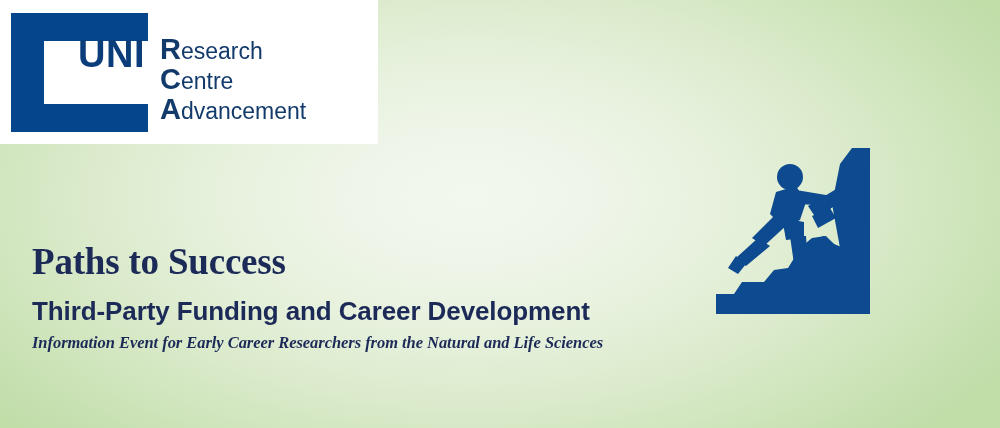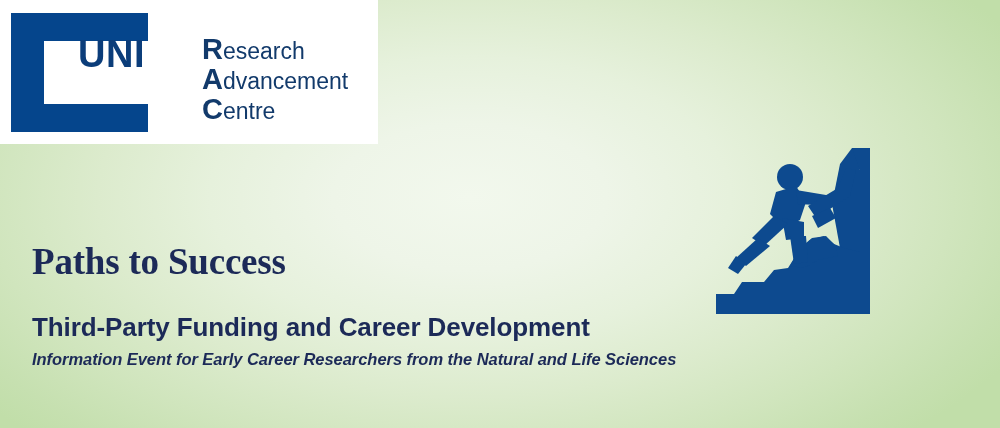--- a/index.html
+++ b/index.html
@@ -81,21 +81,20 @@
   }
   .logo-wordmark {
     position: absolute;
     left: 160px;
     top: 35px;
     color: #123a6b;
     font-family: "Liberation Sans", sans-serif;
     font-size: 23px;
     line-height: 28px;
     font-weight: 500;
-    margin-left: 42px;
   }
   .logo-wordmark .wm-line {
     display: block;
     white-space: nowrap;
   }
   .logo-wordmark .cap {
     font-size: 29px;
     font-weight: bold;
     line-height: 28px;
   }
@@ -111,33 +110,33 @@
     margin: 0;
     color: #1c2a58;
     font-family: Liberation Serif, serif;
     font-weight: bold;
     font-size: 37px;
     line-height: 44px;
     letter-spacing: -0.2px;
     white-space: nowrap;
   }
   #sub-title {
-    margin: 28px 0 0 0;
+    margin: 12px 0 0 0;
     color: #1c2a58;
     font-family: "Liberation Sans", sans-serif;
     font-weight: bold;
     font-size: 26px;
     line-height: 30px;
     letter-spacing: -0.1px;
     white-space: nowrap;
   }
   #tagline {
     margin: 6px 0 12px 0;
     color: #1c2a58;
-    font-family: Liberation Sans, sans-serif;
+    font-family: Liberation Serif, serif;
     font-weight: bold;
     font-style: italic;
     font-size: 16.5px;
     line-height: 22px;
     letter-spacing: -0.05px;
     white-space: nowrap;
   }
 
   
   #climber-icon {
@@ -164,22 +163,22 @@
     <div class="logo-bracket">
       <div class="logo-bracket-notch"></div>
     </div>
 
     <div class="logo-uni-wu">
       <span class="ln">UNI</span>
     </div>
 
     <div class="logo-wordmark">
       <span class="wm-line"><span class="cap">R</span><span>esearch</span></span>
+      <span class="wm-line"><span class="cap">C</span><span>entre</span></span>
       <span class="wm-line"><span class="cap">A</span><span>dvancement</span></span>
-      <span class="wm-line"><span class="cap">C</span><span>entre</span></span>
     </div>
   </div>
 
   <div id="text-block">
     <h1 id="main-title">Paths to Success</h1>
     <h2 id="sub-title">Third-Party Funding and Career Development</h2>
     <p id="tagline">Information Event for Early Career Researchers from the Natural and Life Sciences</p>
   </div>
 
   <div id="climber-icon">

